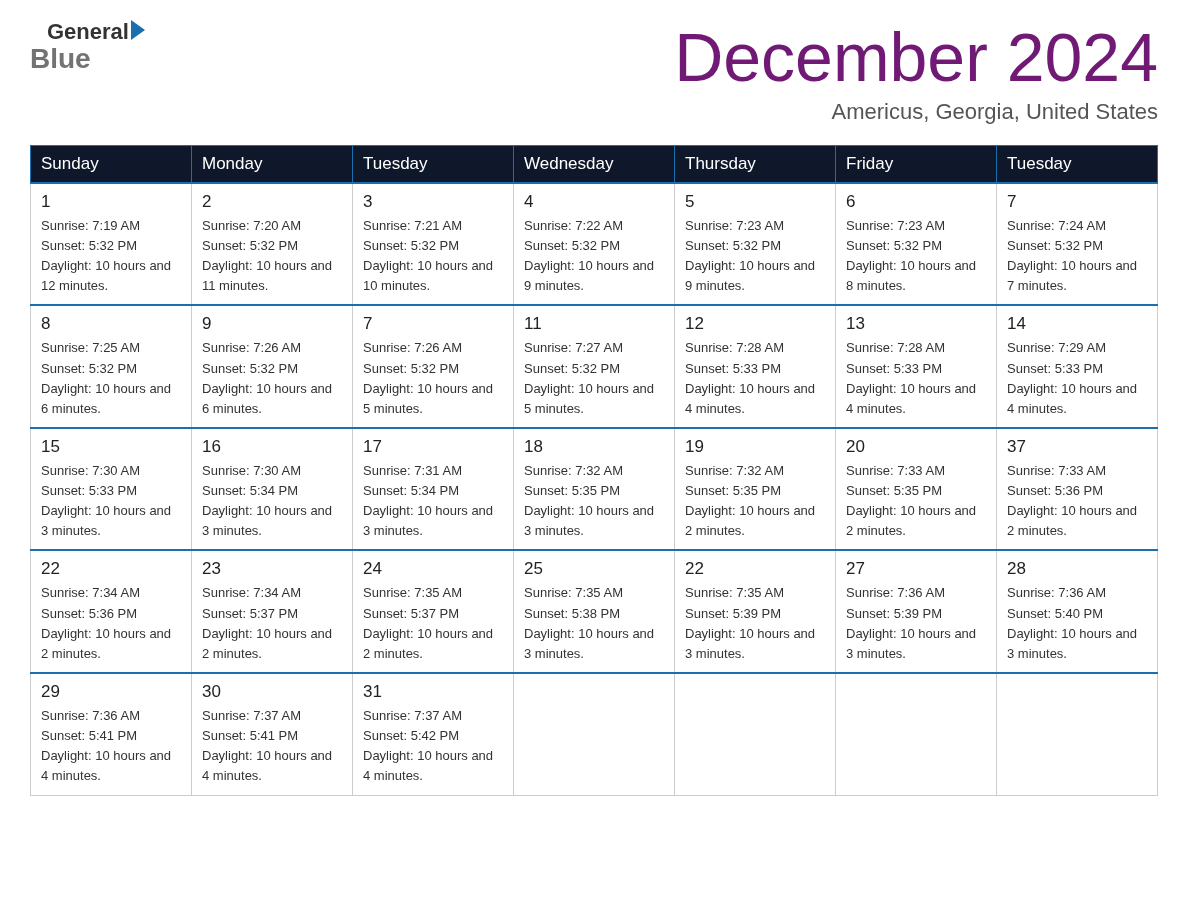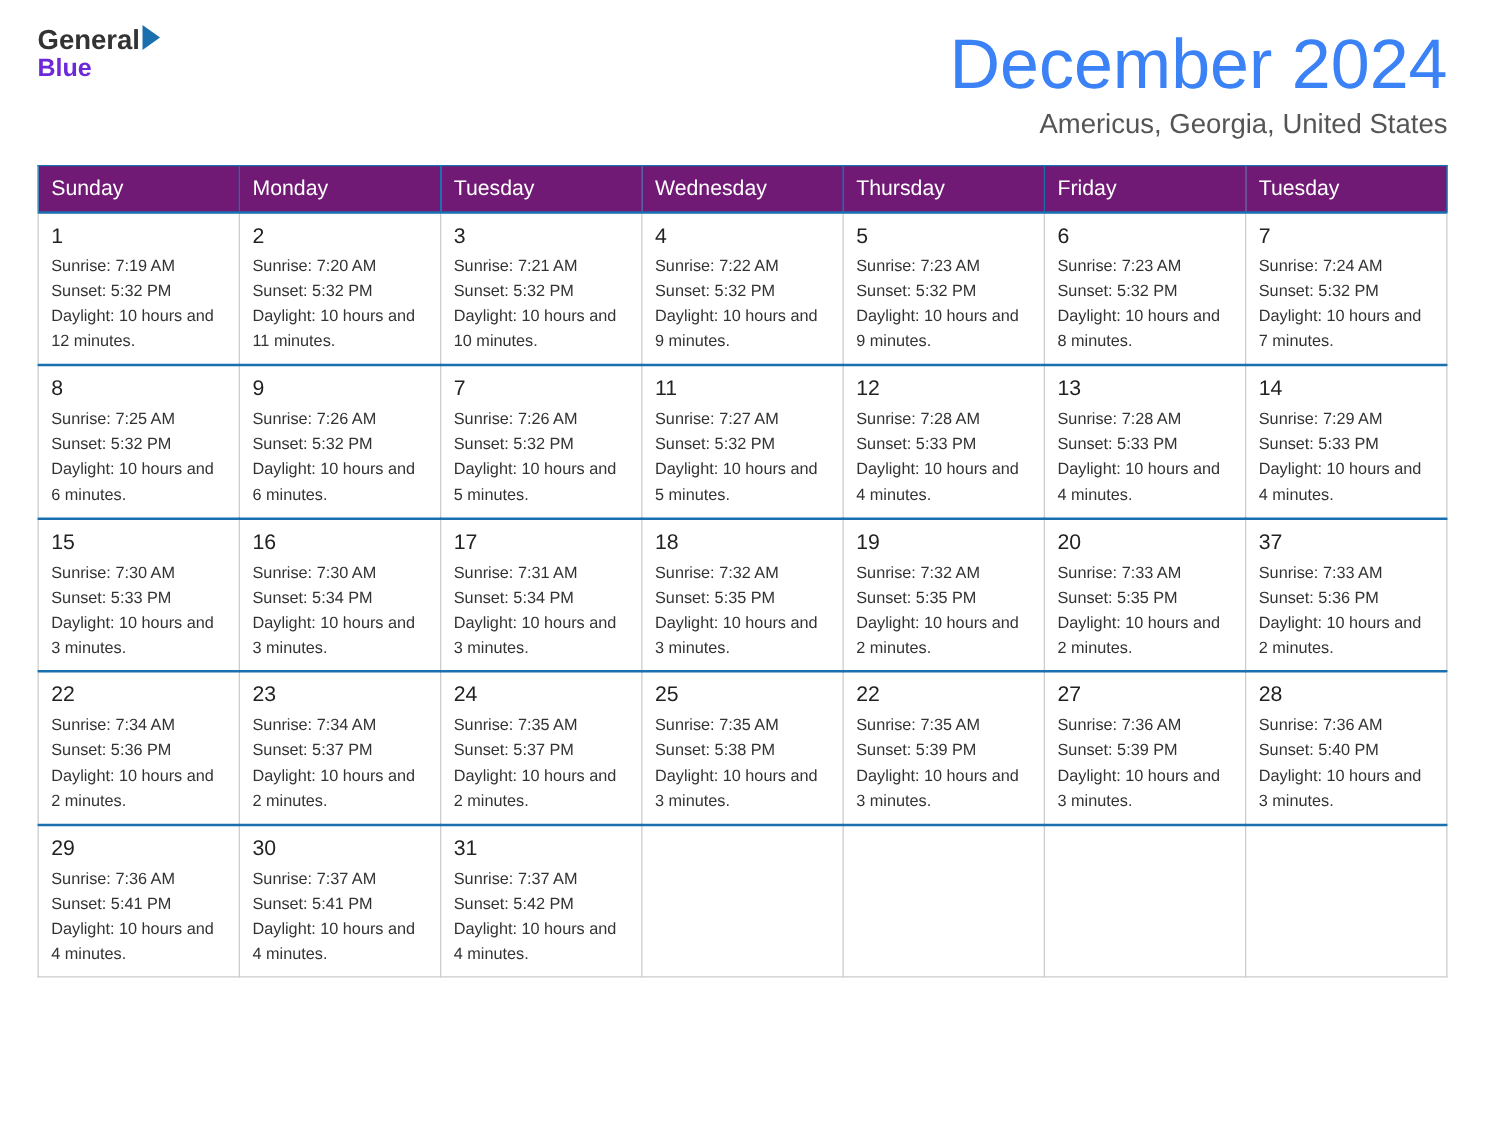--- a/index.html
+++ b/index.html
@@ -18,66 +18,67 @@
     }
     .logo {
       display: flex;
       align-items: center;
       gap: 2px;
     }
     .logo-text-general {
       font-size: 22px;
       font-weight: bold;
       color: #333;
+      margin-left: 17px;
     }
     .logo-arrow {
       width: 0;
       height: 0;
       border-left: 14px solid #1a6faf;
       border-top: 10px solid transparent;
       border-bottom: 10px solid transparent;
       margin-left: 2px;
       margin-top: -4px;
     }
     .logo-blue {
-      font-size: 20px;
+      font-size: 28px;
       font-weight: bold;
-      color: #6d28d9;
+      color: #737373;
     }
     .logo-combined {
       display: flex;
       flex-direction: column;
       line-height: 1.1;
     }
     .logo-row1 {
       display: flex;
       align-items: center;
     }
     .title-area {
       text-align: right;
     }
     .calendar-title {
-      font-size: 56px;
+      font-size: 68px;
       font-weight: normal;
-      color: #3b82f6;
+      color: #701a75;
       line-height: 1.1;
       margin-left: 37px;
     }
     .calendar-subtitle {
       font-size: 22px;
       color: #555;
       margin-top: 4px;
     }
     table {
       width: 100%;
       border-collapse: collapse;
       table-layout: fixed;
     }
     thead tr th {
-      background-color: #701a75;
+      background-color: #0f172a;
       color: #fff;
       font-size: 17px;
       font-weight: normal;
       padding: 8px 10px;
       text-align: left;
       border: 1px solid #1a6faf;
     }
     tbody tr td {
       vertical-align: top;
       border: 1px solid #ccc;

